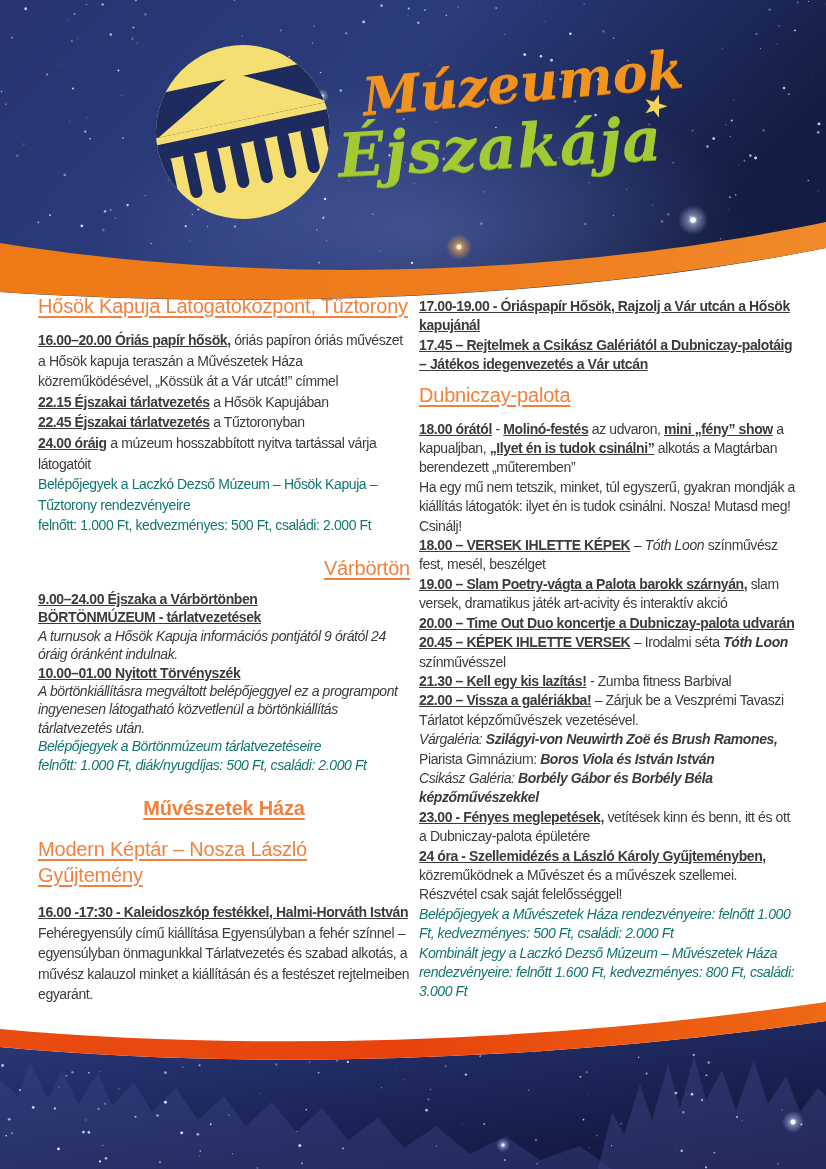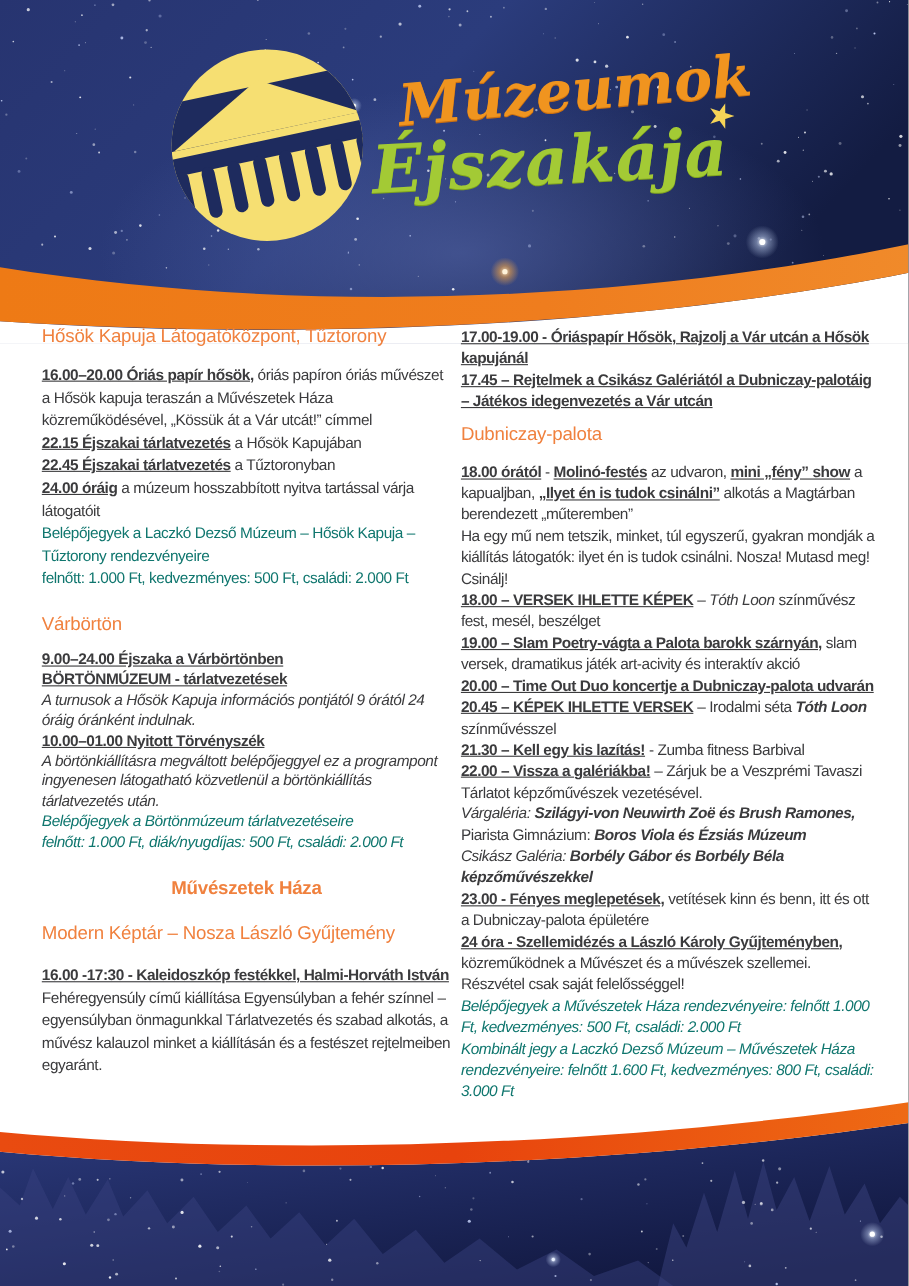--- a/index.html
+++ b/index.html
@@ -17,25 +17,25 @@
           font-style:italic;font-weight:700;font-size:60px;color:#a3ca35;transform:rotate(-3deg);
           letter-spacing:1px;text-shadow:0 1px 0 #7fa31e;}
   .title-star{position:absolute;left:642px;top:88px;font-size:30px;color:#f6d457;transform:rotate(18deg);}
   
   .col{position:absolute;color:#3b3b3d;font-size:14px;letter-spacing:-0.4px;z-index:3;}
   .col p{margin:0;}
   .col-left{left:38px;top:293px;width:372px;}
   .col-right{left:419px;top:297px;width:376px;line-height:19.4px;}
   .s1,.s4{line-height:20.6px;}
   .tight{line-height:18.4px;}
-  h2.sec-h{font-size:17px;line-height:26px;font-weight:400;color:#f0813e;margin:0 0 11px 0;
-           letter-spacing:-0.2px;text-decoration-thickness:1.5px;text-underline-offset:3px;}
+  h2.sec-h{font-size:20px;line-height:26px;font-weight:400;color:#f0813e;margin:0 0 11px 0;
+           letter-spacing:-0.2px;text-decoration:underline;text-decoration-thickness:1.5px;text-underline-offset:3px;}
   h2.sec-h.bold{font-weight:700;}
   #s2{margin-top:19px;}
-  #s2 h2{margin-bottom:9px;}
+  #s2 h2{margin-bottom:9px;text-align:right;}
   #s3{margin-top:21px;}
   #s3 h2{margin-bottom:0;text-align:center;}
   #s4{margin-top:15px;}
   #s4 h2{margin-bottom:14px;}
   .col-right h2.sec-h{margin:7px 0 12px 0;}
   .b{font-weight:700;text-decoration:underline;}
   .i{font-style:italic;}
   .bi{font-weight:700;font-style:italic;}
   .r{font-weight:400;}
   .tix{color:#0f766e;}
@@ -351,21 +351,21 @@
     <p><span class="b">19.00 – Slam Poetry-vágta a Palota barokk szárnyán,</span><span class="r"> slam versek, dramatikus játék art-acivity és interaktív akció</span></p>
 
     <p><span class="b">20.00 – Time Out Duo koncertje a Dubniczay-palota udvarán</span></p>
 
     <p><span class="b">20.45 – KÉPEK IHLETTE VERSEK</span><span class="r"> – Irodalmi séta </span><span class="bi">Tóth Loon</span><span class="r"> színművésszel</span></p>
 
     <p><span class="b">21.30 – Kell egy kis lazítás!</span><span class="r"> - Zumba fitness Barbival</span></p>
 
     <p><span class="b">22.00 – Vissza a galériákba!</span><span class="r"> – Zárjuk be a Veszprémi Tavaszi Tárlatot képzőművészek vezetésével.</span></p>
 
-    <p><span class="i">Várgaléria: </span><span class="bi">Szilágyi-von Neuwirth Zoë és Brush Ramones,</span><span class="r"> Piarista Gimnázium: </span><span class="bi">Boros Viola és Ézsiás Múzeum</span></p>
+    <p><span class="i">Várgaléria: </span><span class="bi">Szilágyi-von Neuwirth Zoë és Brush Ramones,</span><span class="r"> Piarista Gimnázium: </span><span class="bi">Boros Viola és István István</span></p>
 
     <p><span class="i">Csikász Galéria: </span><span class="bi">Borbély Gábor és Borbély Béla képzőművészekkel</span></p>
 
     <p><span class="b">23.00 - Fényes meglepetések,</span><span class="r"> vetítések kinn és benn, itt és ott a Dubniczay-palota épületére</span></p>
 
     <p><span class="b">24 óra - Szellemidézés a László Károly Gyűjteményben,</span><span class="r"> közreműködnek a Művészet és a művészek szellemei. Részvétel csak saját felelősséggel!</span></p>
 
     <p class="tix it">Belépőjegyek a Művészetek Háza rendezvényeire: felnőtt 1.000 Ft, kedvezményes: 500 Ft, családi: 2.000 Ft</p>
     <p class="tix it">Kombinált jegy a Laczkó Dezső Múzeum – Művészetek Háza rendezvényeire: felnőtt 1.600 Ft, kedvezményes: 800 Ft, családi: 3.000 Ft</p>
   </div>

